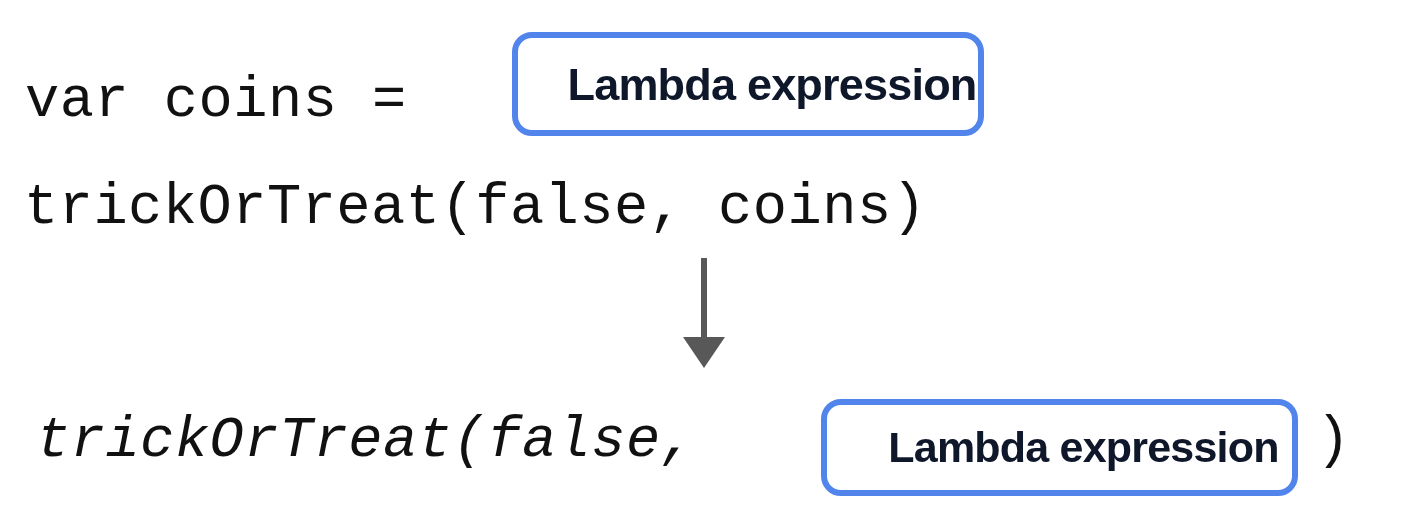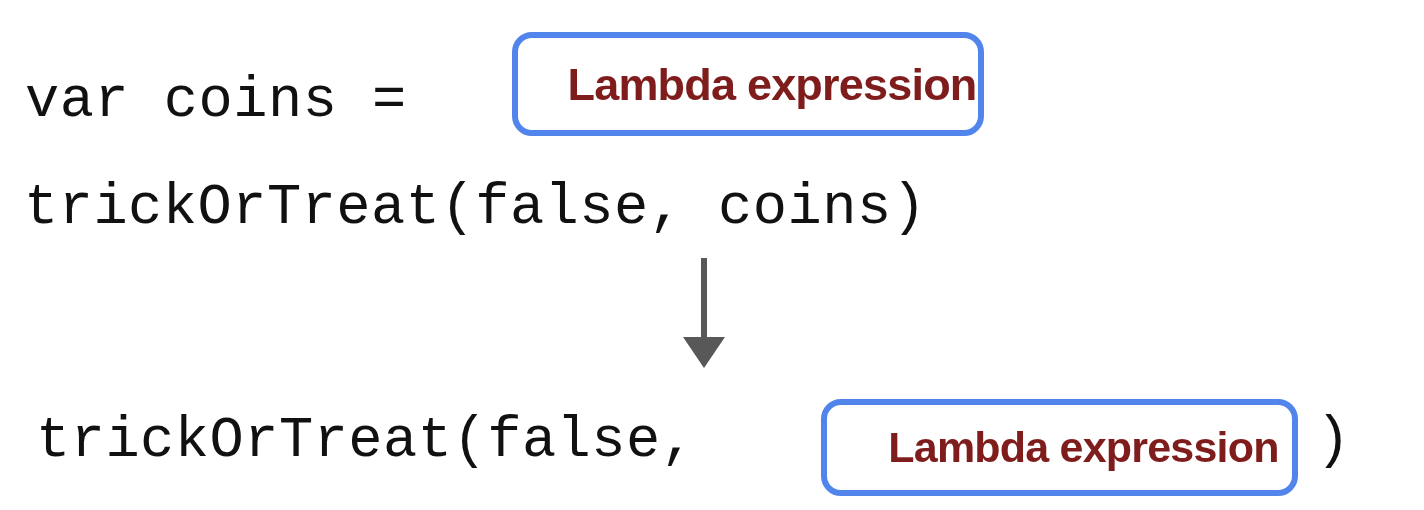--- a/index.html
+++ b/index.html
@@ -33,40 +33,40 @@
     font-weight: 400;
     font-size: 57px;
     line-height: 57px;
     color: #111111;
     white-space: pre;
     letter-spacing: 0.5px;
   }
 
   .code-line-1 { left: 25px; top: 66px; margin-top: 7px; }
   .code-line-2 { left: 24px; top: 180px; }
-  .code-line-3 { left: 36px; top: 413px; }
+  .code-line-3 { left: 36px; top: 413px; font-style: italic; }
   .code-tail-3 { left: 1316px; top: 413px; }
 
   
   .token-box {
     position: absolute;
     box-sizing: border-box;
     background: #ffffff;
     border: 6px solid #5285ec;
     border-radius: 20px;
     display: flex;
     align-items: center;
     justify-content: center;
   }
   .token-box .token-label {
     font-family: "Liberation Sans", "DejaVu Sans", sans-serif;
     font-weight: 700;
     font-size: 45px;
     line-height: 45px;
-    color: #7f1d1d;
+    color: #0f172a;
     letter-spacing: -0.8px;
     white-space: nowrap;
     margin-left: 48px;
   }
 
   #box-1 {
     left: 512px;
     top: 32px;
     width: 472px;
     height: 104px;

